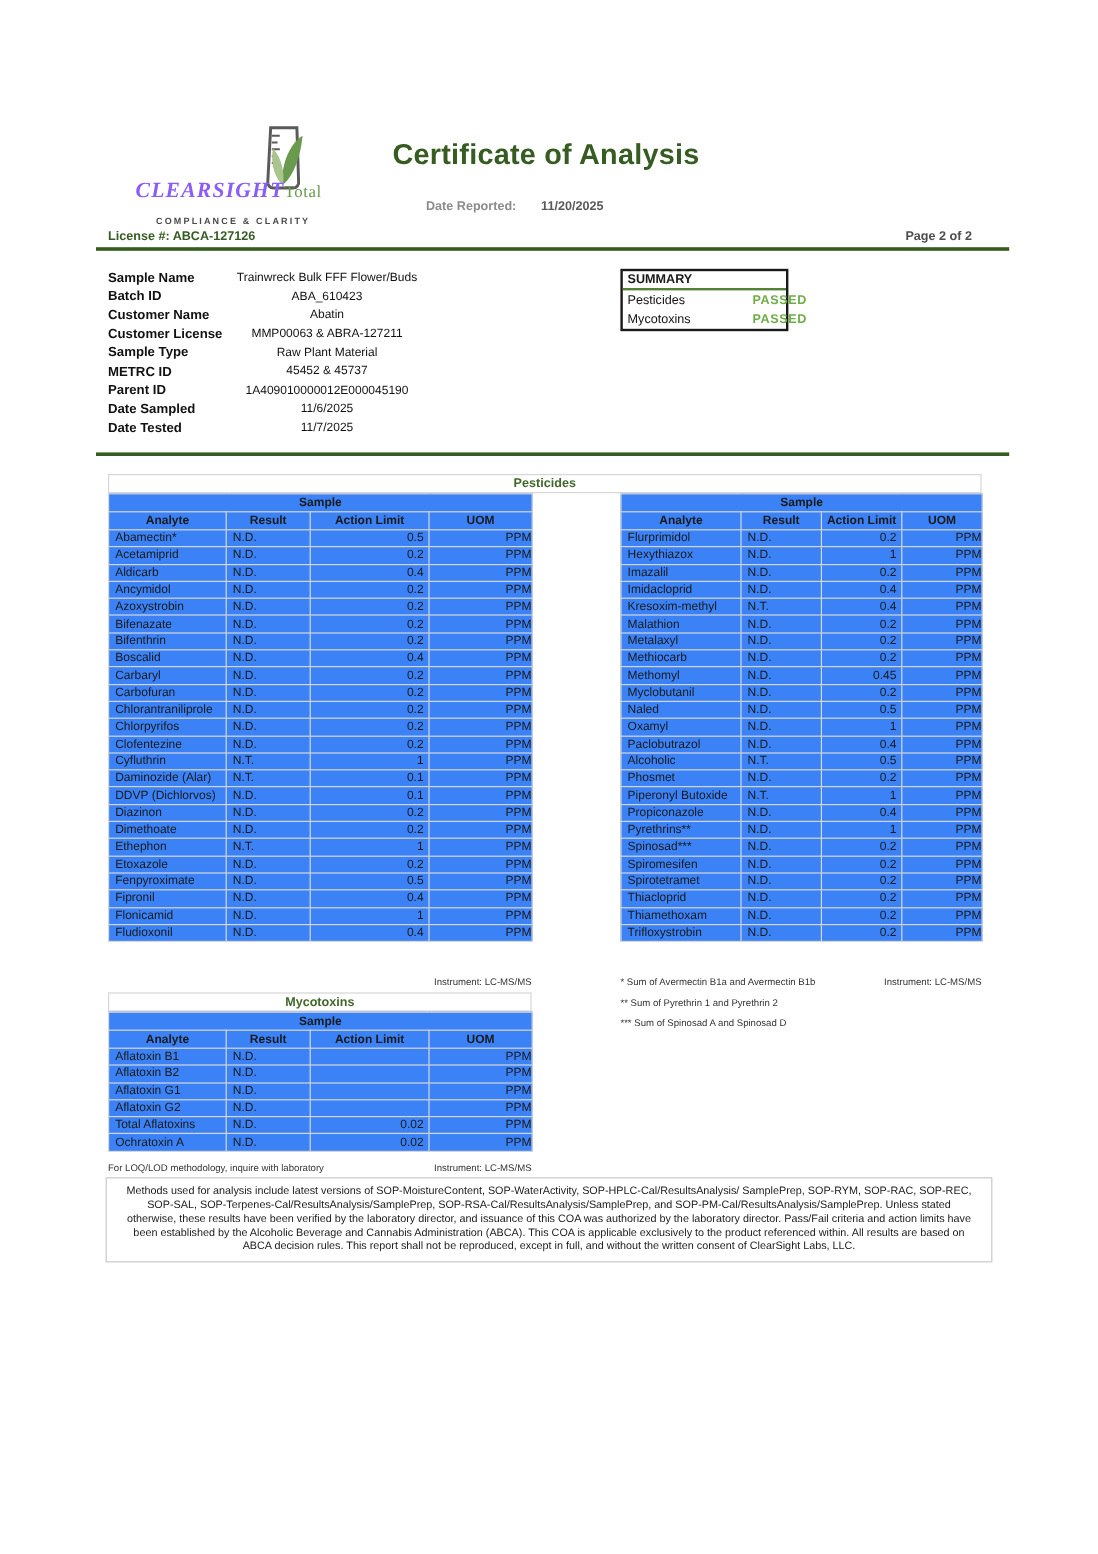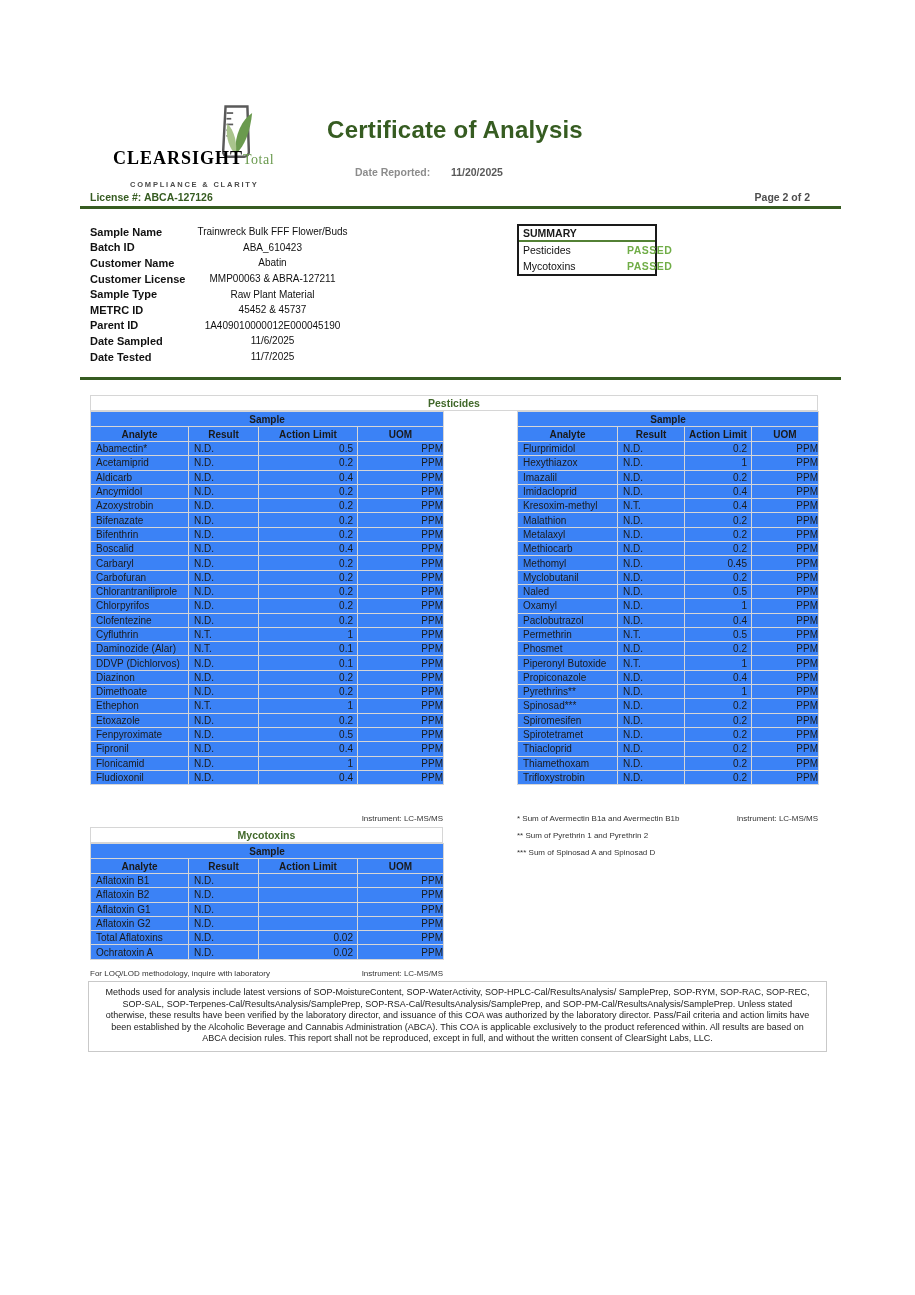--- a/index.html
+++ b/index.html
@@ -9,21 +9,21 @@
     font-family: "Liberation Sans", sans-serif;
     color: #1a1a1a;
     position: relative;
   }
   .page { position:absolute; inset:0; background:#fff; }
 
   
   .logo { position:absolute; left:113px; top:104px; width:170px; height:80px; }
   .beaker { position:absolute; left:104px; top:0; }
   .logo-line { position:absolute; left:0; top:44px; white-space:nowrap; }
-  .logo-main { font-family:"Liberation Serif", serif; font-size:18px; font-weight:600; letter-spacing:1px; color:#000000; }
+  .logo-main { font-family:"Liberation Serif", serif; font-size:18px; font-weight:600; letter-spacing:1px; color:#8b5cf6;font-style:italic; }
   .logo-labs { font-family:"Liberation Serif", serif; font-size:14px; color:#6a9a4e; letter-spacing:0.5px; }
   .logo-tag { position:absolute; left:17px; top:76px; font-size:7.5px; font-weight:bold; letter-spacing:1.8px; color:#4a4a4a; white-space:nowrap; }
 
   .coa-title { position:absolute; left:270px; top:116px; width:370px; text-align:center;
     font-size:24px; font-weight:bold; color:#365c21; letter-spacing:0.2px; }
   .date-reported { position:absolute; left:355px; top:166px; font-size:10.5px; font-weight:bold; }
   .dr-label { color:#8c8c8c; display:inline-block; width:93px; }
   .dr-value { color:#595959; }
 
   .license-row { position:absolute; left:90px; top:191px; width:720px; display:flex; justify-content:space-between; }
@@ -425,21 +425,21 @@
           <td>1</td>
           <td>PPM</td>
         </tr>
         <tr>
           <td>Paclobutrazol</td>
           <td>N.D.</td>
           <td>0.4</td>
           <td>PPM</td>
         </tr>
         <tr>
-          <td>Permethrin</td>
+          <td>Alcoholic</td>
           <td>N.T.</td>
           <td>0.5</td>
           <td>PPM</td>
         </tr>
         <tr>
           <td>Phosmet</td>
           <td>N.D.</td>
           <td>0.2</td>
           <td>PPM</td>
         </tr>

